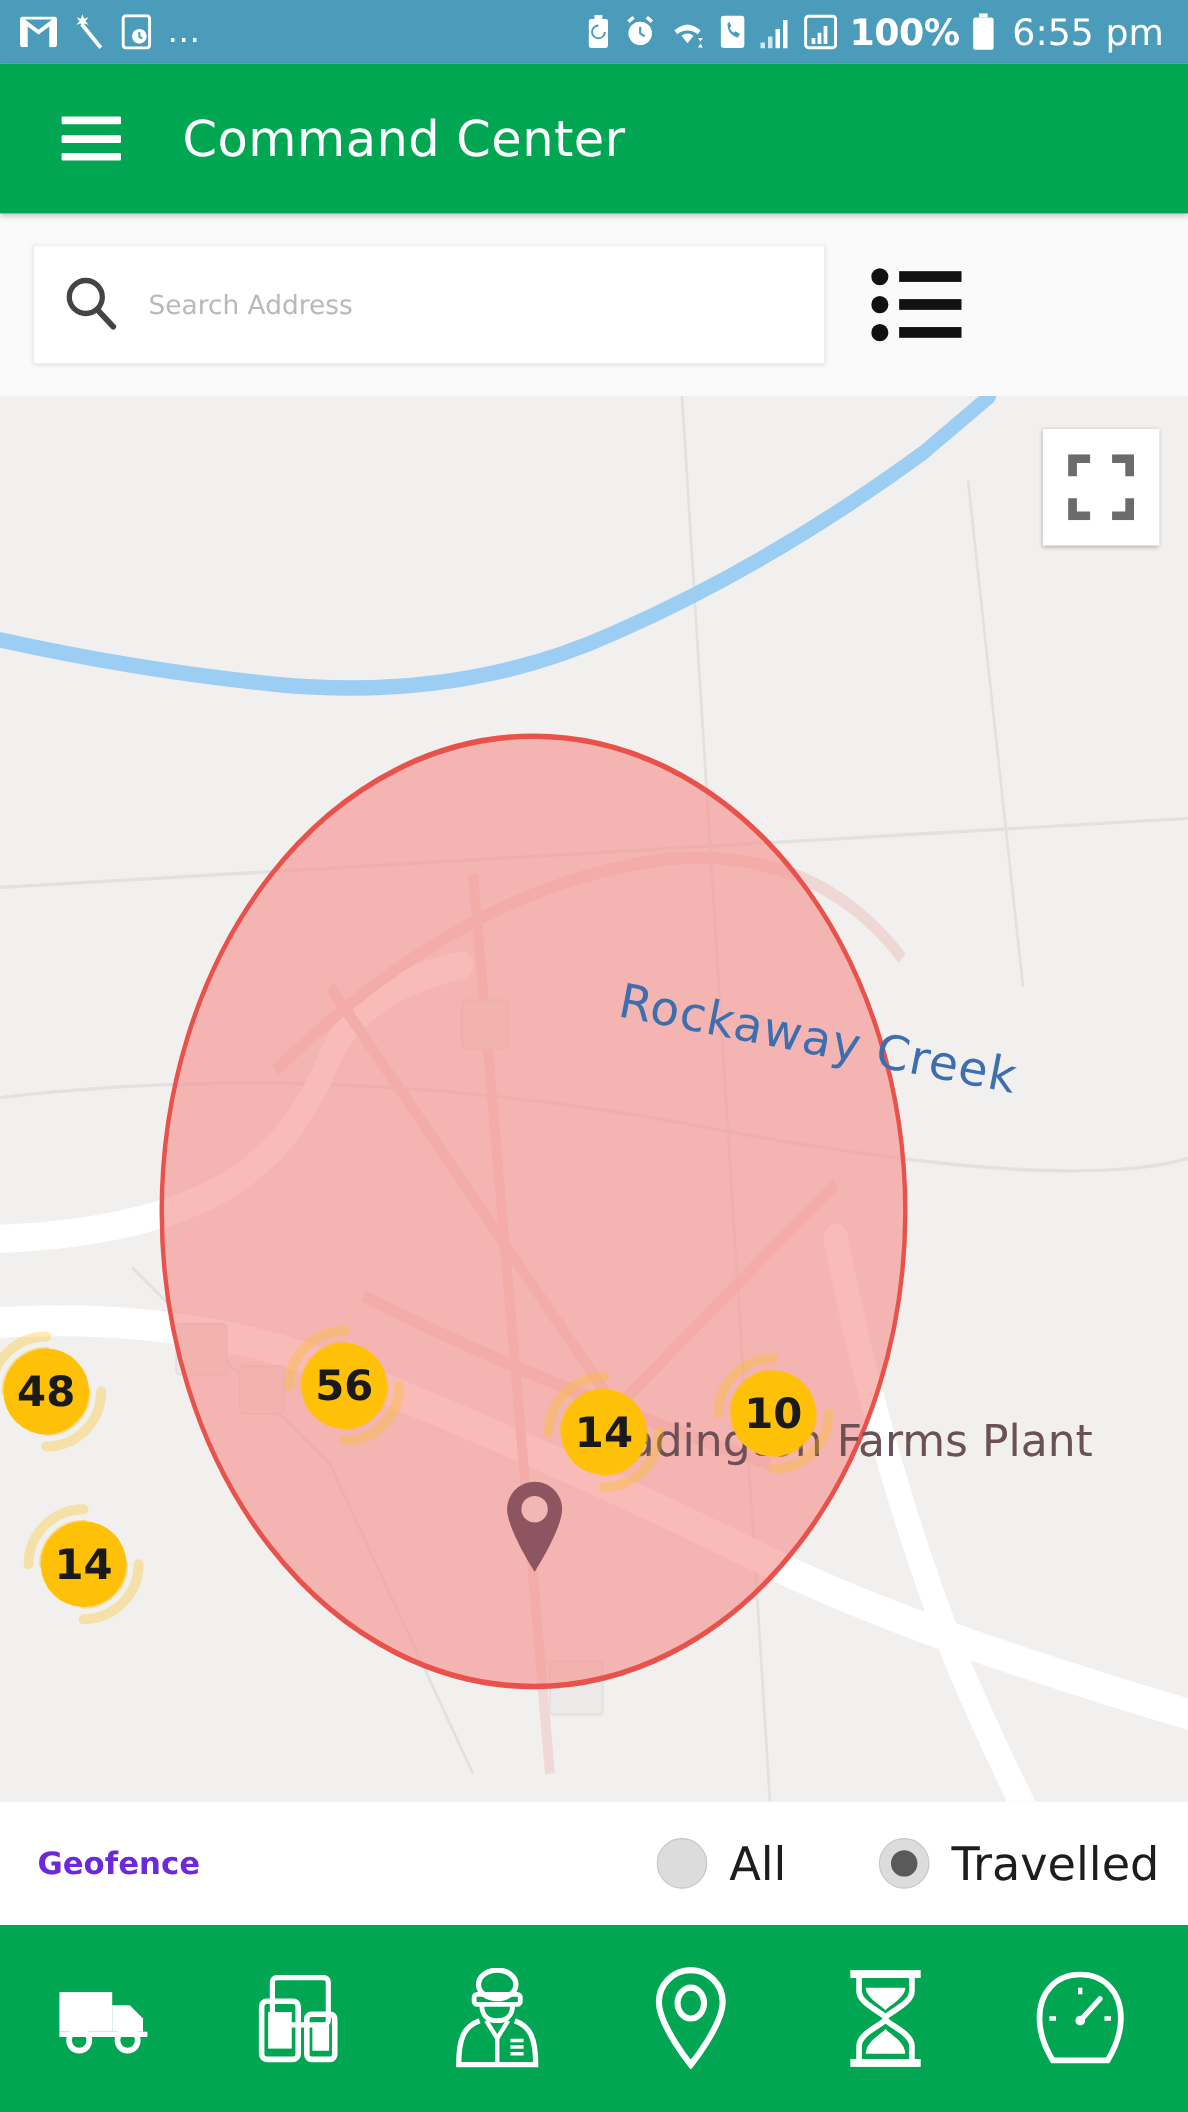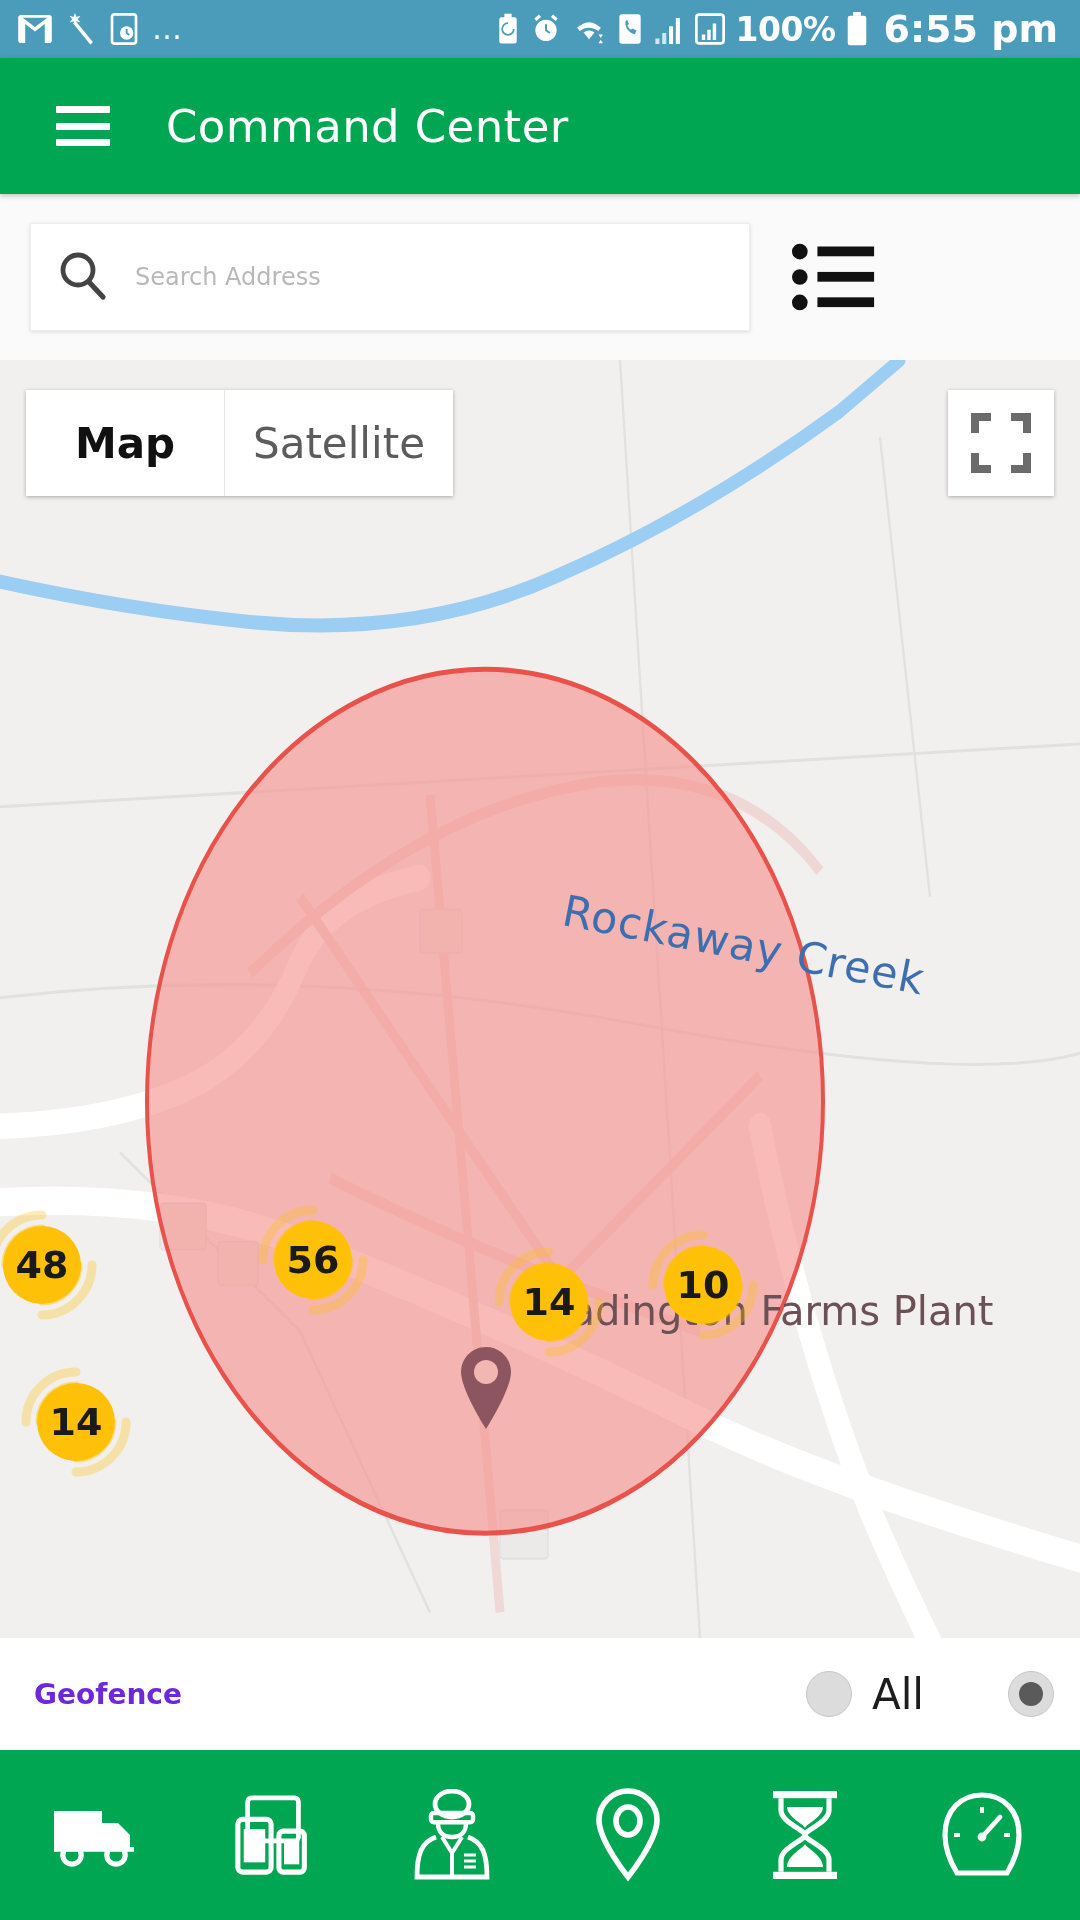--- a/index.html
+++ b/index.html
@@ -15,21 +15,21 @@
     height: 58px; background: #4a9cba; color: #ffffff;
     display: flex; align-items: center; justify-content: space-between;
     padding: 0 22px 0 18px; flex: 0 0 58px;
   }
   .sb-left, .sb-right { display: flex; align-items: center; }
   .sb-left { gap: 14px; }
   .sb-right { gap: 11px; }
   .sb-ico { display: inline-flex; align-items: center; justify-content: center; }
   .sb-dots { font-size: 30px; line-height: 0.6; letter-spacing: 2px; color: #ffffff; }
   .sb-pct { font-size: 33px; font-weight: 700; letter-spacing: -0.5px; }
-  .sb-time { font-size: 38px; font-weight: 700; margin-left: 4px; }
+  .sb-time { font-size: 33px; font-weight: 400; margin-left: 4px; }
 
   
   .appbar {
     height: 136px; background: #00a651; flex: 0 0 136px;
     display: flex; align-items: center; padding-left: 56px; gap: 56px;
     box-shadow: 0 2px 5px rgba(0,0,0,0.22);
     position: relative; z-index: 6;
   }
   .hamburger { width: 54px; height: 40px; display: flex; flex-direction: column; justify-content: space-between; cursor: pointer; }
   .hamburger span { display: block; height: 7px; background: #fff; border-radius: 1px; }
@@ -250,24 +250,20 @@
       <g fill="#eceae8" stroke="#e3e1df" stroke-width="1.6">
         <rect x="160" y="660" width="46" height="36" rx="3"></rect>
         <rect x="218" y="690" width="40" height="34" rx="3"></rect>
         <rect x="420" y="430" width="42" height="34" rx="3"></rect>
         <rect x="500" y="900" width="48" height="38" rx="3"></rect>
       </g>
 
       <circle cx="485" cy="580" r="338" fill="#f5918c" fill-opacity="0.62" stroke="#e8524b" stroke-width="4"></circle>
     </svg>
 
-    <div class="maptypes">
-      <div class="mt active">Map</div>
-      <div class="mt">Satellite</div>
-    </div>
 
     <div class="fsbtn">
       <svg width="60" height="60" viewBox="0 0 30 30">
         <path d="M2 10V2h8" fill="none" stroke="#6b6b6b" stroke-width="4"></path>
         <path d="M28 10V2h-8" fill="none" stroke="#6b6b6b" stroke-width="4"></path>
         <path d="M2 20v8h8" fill="none" stroke="#6b6b6b" stroke-width="4"></path>
         <path d="M28 20v8h-8" fill="none" stroke="#6b6b6b" stroke-width="4"></path>
       </svg>
     </div>
 
@@ -358,20 +354,21 @@
       <div class="geo-opt">
         <span class="radio">
             <span class="dot"></span>
           </span>
         <span class="geo-label">All</span>
       </div>
       <div class="geo-opt">
         <span class="radio checked">
             <span class="dot"></span>
           </span>
+        <span class="geo-label">Travelled</span>
       </div>
     </div>
   </div>
 
   <div class="bottomnav">
     <div class="navitem">
       <svg width="96" height="72" viewBox="0 0 48 36">
         <rect x="2" y="6" width="24" height="18" fill="#fff"></rect>
         <path d="M26 12h8l6 6v6H26z" fill="#fff"></path>
         <circle cx="11" cy="28" r="4.6" fill="none" stroke="#fff" stroke-width="2.6"></circle>

